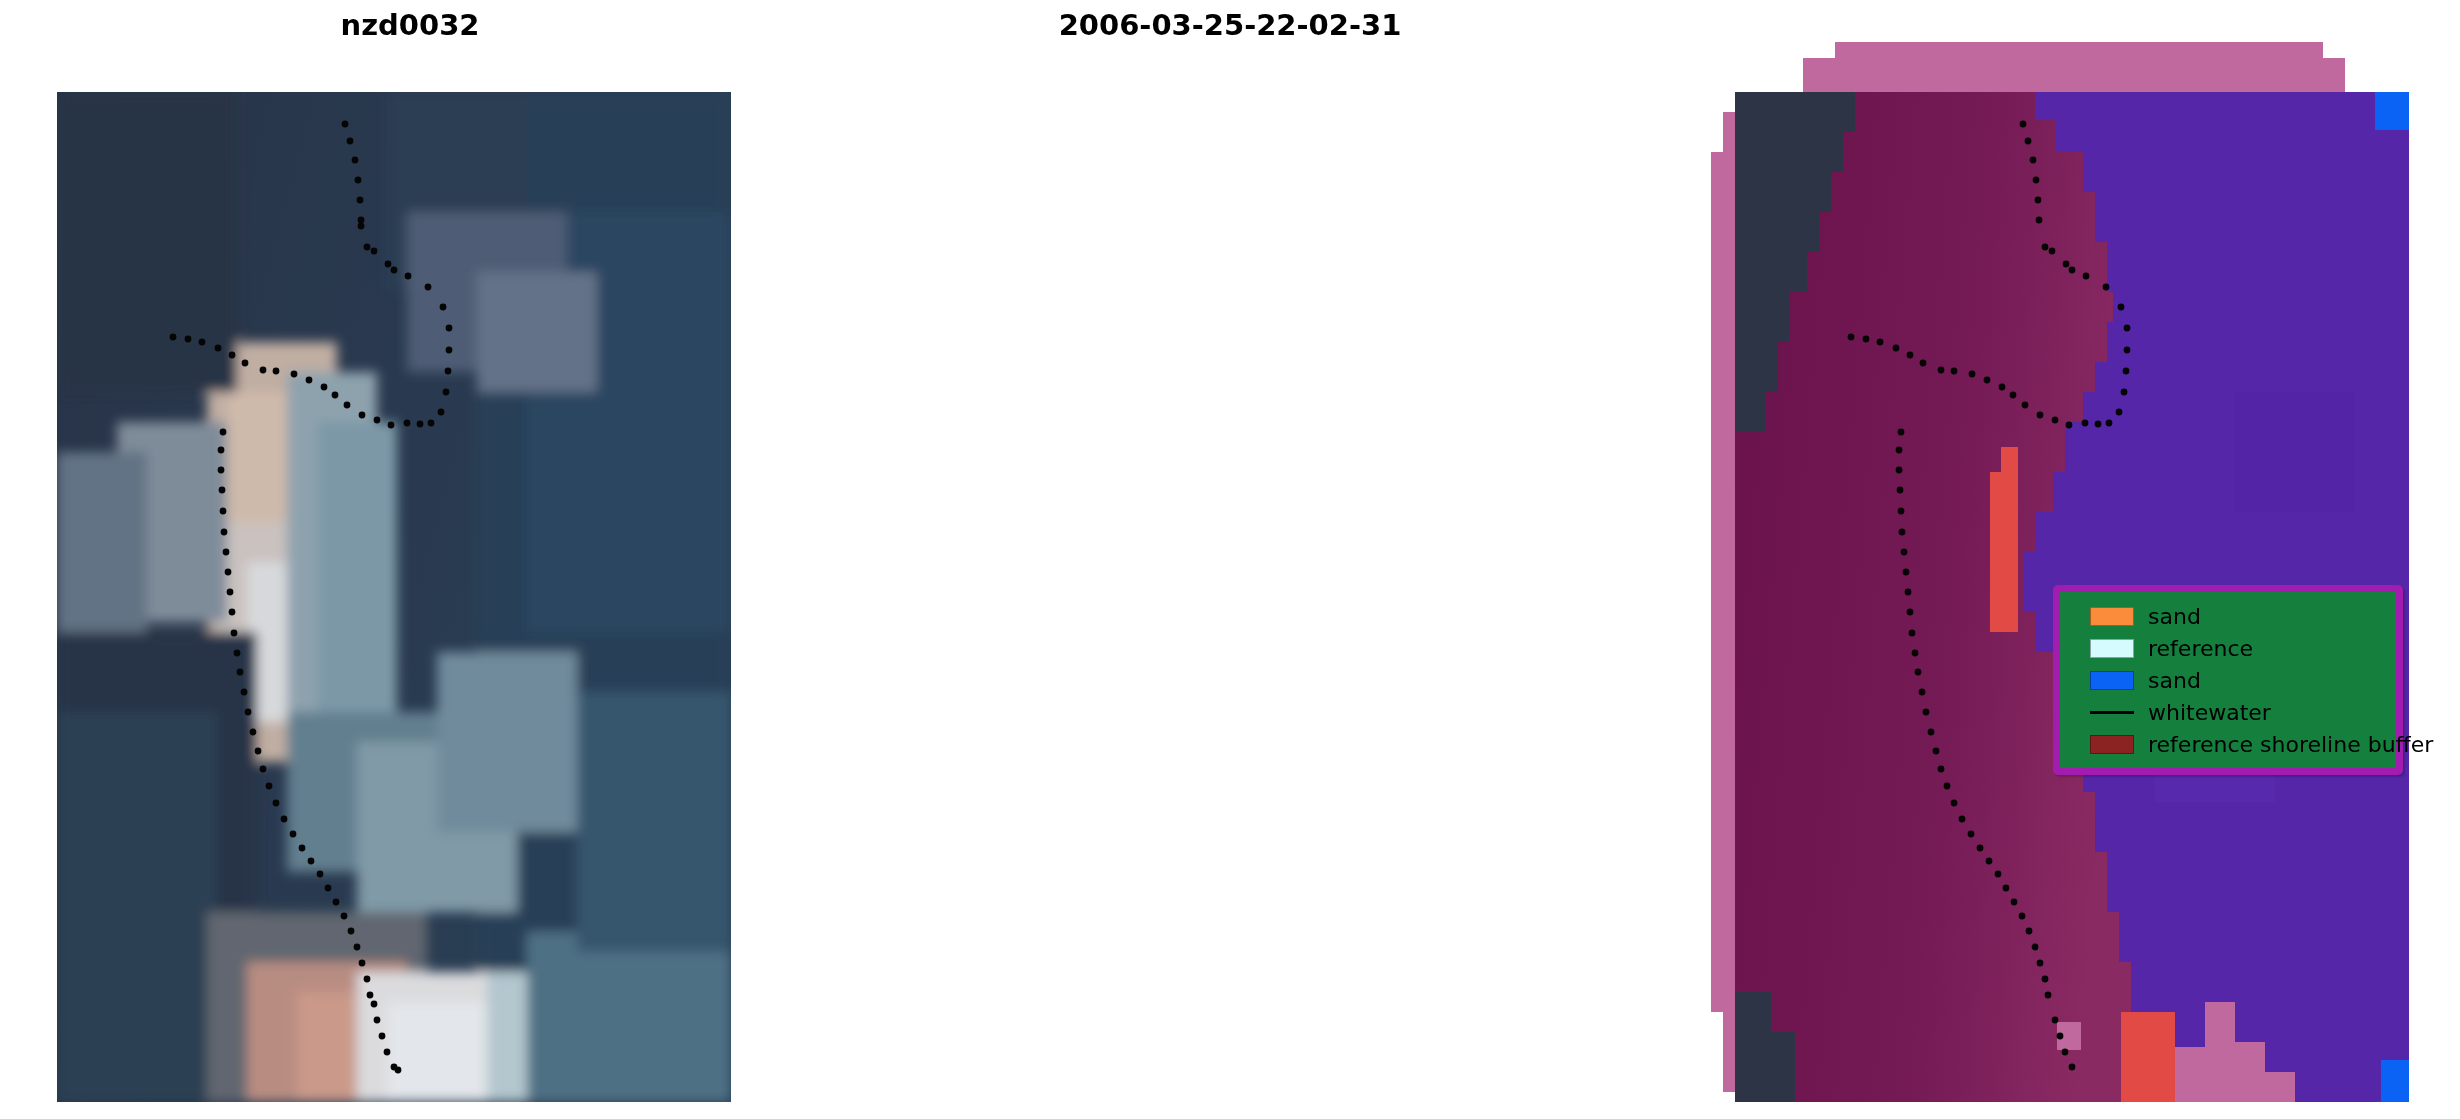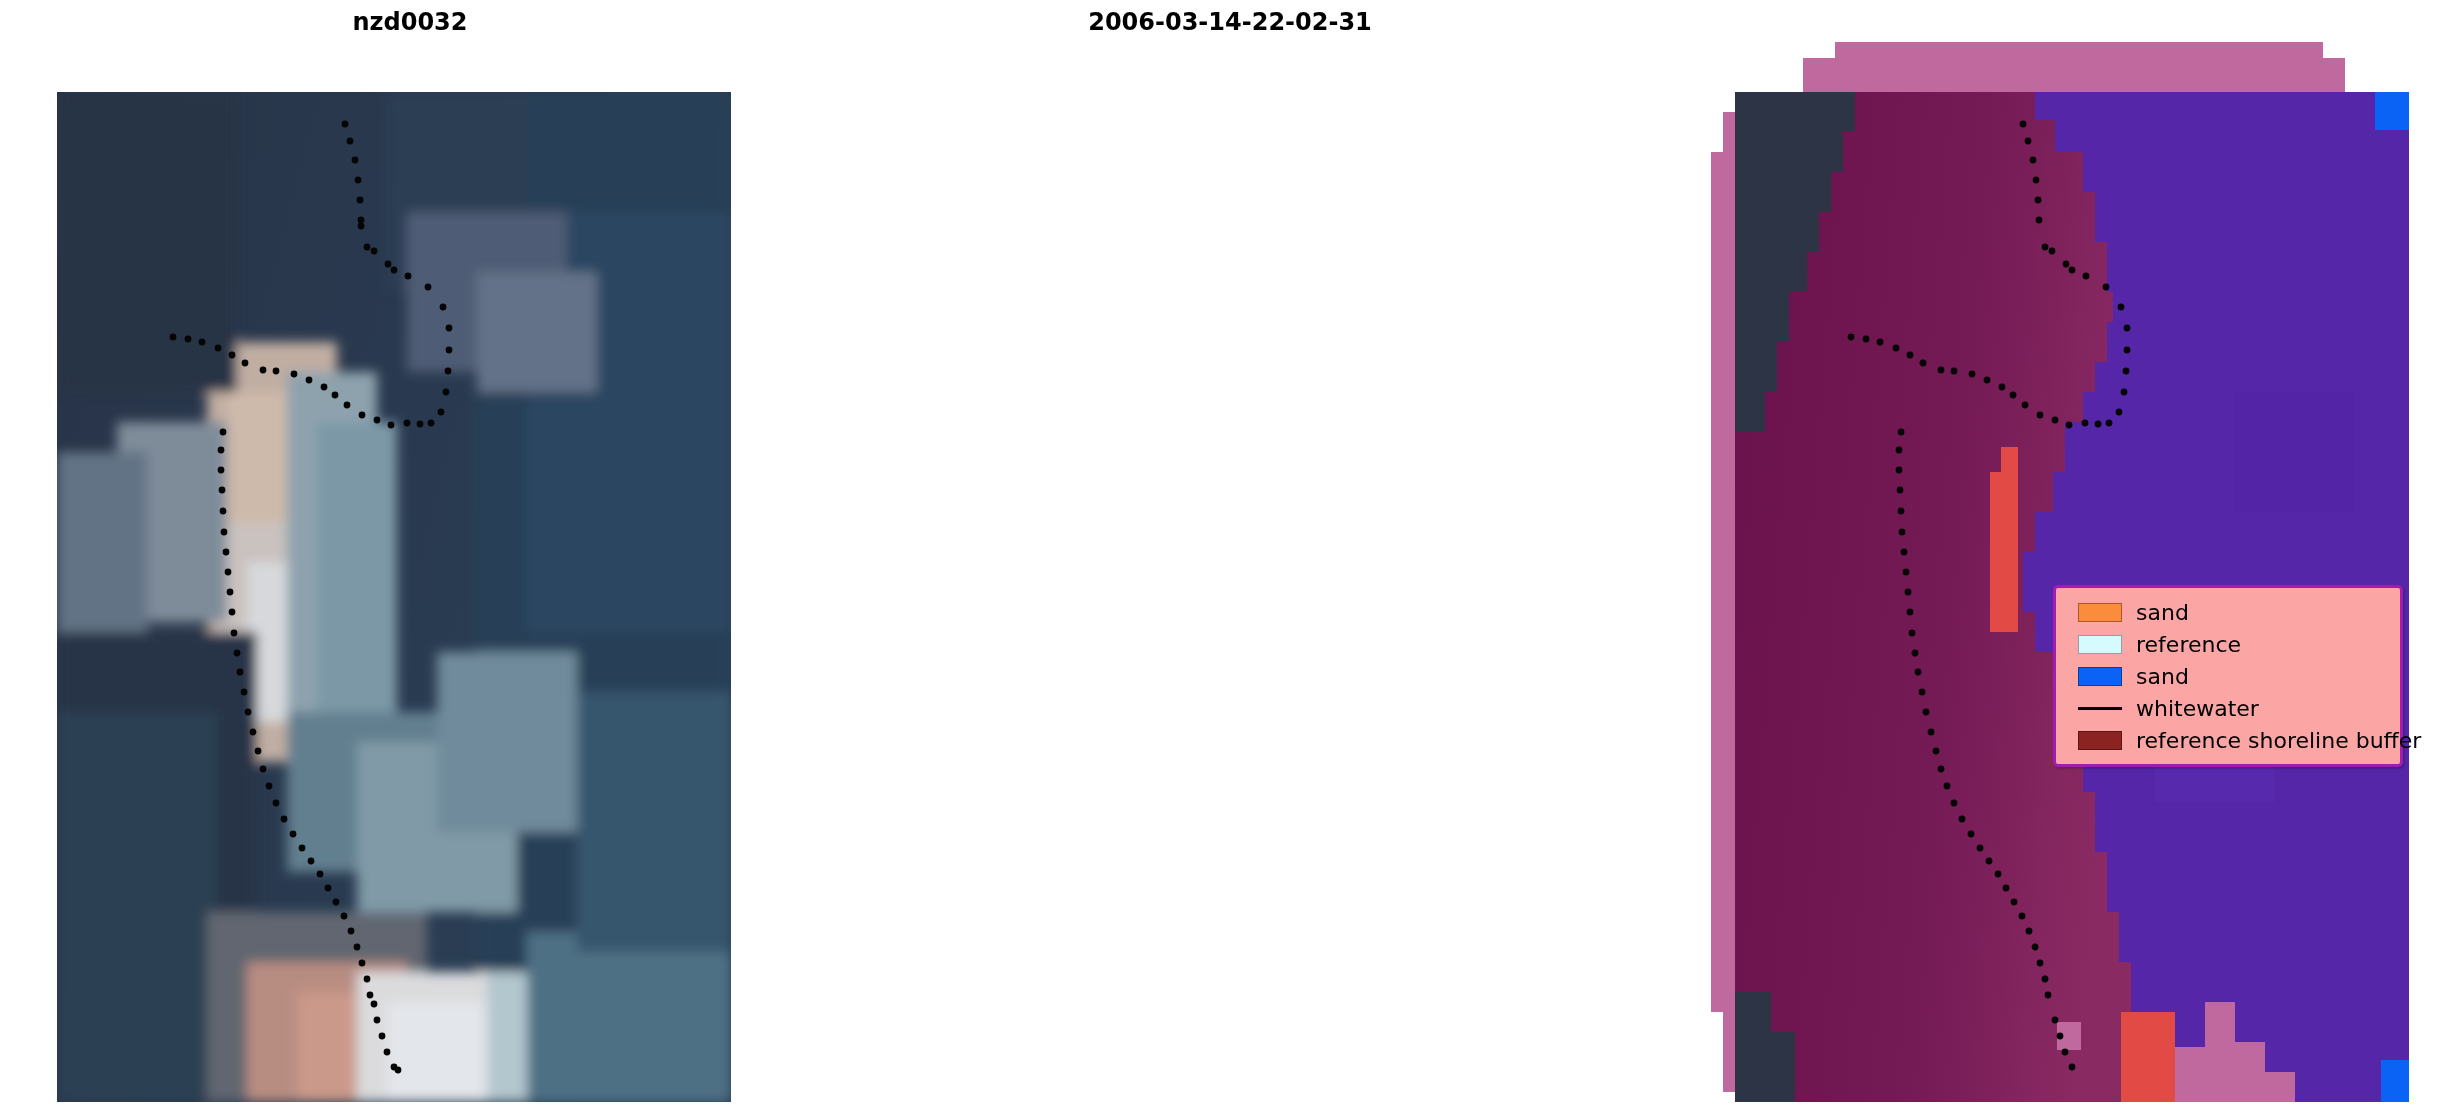--- a/index.html
+++ b/index.html
@@ -13,42 +13,42 @@
   .figure{position:absolute;inset:0;}
 
   .panel{position:absolute;top:0;height:1119px;}
   #panel-1{left:0;width:820px;}
   #panel-2{left:820px;width:820px;}
   #panel-3{left:1640px;width:820px;}
 
   .panel-title{
     position:absolute;top:8px;left:0;width:820px;
     text-align:center;
-    font-size:24px;font-weight:bold;color:#000000;
+    font-size:29px;font-weight:bold;color:#000000;
     letter-spacing:0px;
     font-family:"DejaVu Sans","Liberation Sans",sans-serif;
   }
 
   .axes{position:absolute;overflow:visible;}
   #axes-1{left:57px;top:92px;width:674px;height:1010px;}
   #axes-2{left:915px;top:92px;width:674px;height:1010px;}
 
   .axes-clip{position:absolute;inset:0;overflow:hidden;}
   .raster{position:absolute;inset:0;}
   .overhang{position:absolute;}
 
   
   .legend{
     position:absolute;
     left:1233px;top:585px;
     width:350px;
-    background:#fca5a5;
-    border:3px solid #a21caf;
+    background:#15803d;
+    border:7px solid #a21caf;
     border-radius:5px;
-    padding:8px 10px 8px 20px;
+    padding:8px 10px 8px 28px;
     box-sizing:border-box;
     box-shadow:2px 2px 2px rgba(0,0,0,0.18);
   }
   .legend-row{display:flex;align-items:center;height:32px;}
   .swatch{
     width:44px;height:19px;
     margin-right:14px;margin-left:2px;
     border:1px solid rgba(0,0,0,0.35);
     box-sizing:border-box;
     flex:0 0 auto;
@@ -202,21 +202,21 @@
             <circle cx="330" cy="960" r="3.4"></circle>
               <circle cx="337" cy="975" r="3.4"></circle>
             <circle cx="341" cy="978" r="3.4"></circle>
           </g>
         </svg>
       </div>
     </div>
   </div>
 
   <div class="panel" id="panel-2">
-    <div class="panel-title">2006-03-14-22-02-31</div>
+    <div class="panel-title">2006-03-25-22-02-31</div>
 
     <svg class="overhang" style="left:915px;top:40px;width:674px;height:60px;" viewBox="0 0 674 60" preserveAspectRatio="none">
       <rect x="68" y="18" width="290" height="42" fill="#c0699f"></rect>
       <rect x="100" y="2" width="230" height="58" fill="#c0699f"></rect>
       <rect x="330" y="2" width="258" height="58" fill="#c0699f"></rect>
       <rect x="358" y="18" width="252" height="42" fill="#c0699f"></rect>
     </svg>
     <svg class="overhang" style="left:885px;top:92px;width:36px;height:1010px;" viewBox="0 0 36 1010" preserveAspectRatio="none">
       <rect x="6" y="60" width="30" height="860" fill="#c0699f"></rect>
       <rect x="18" y="20" width="18" height="980" fill="#c0699f"></rect>

